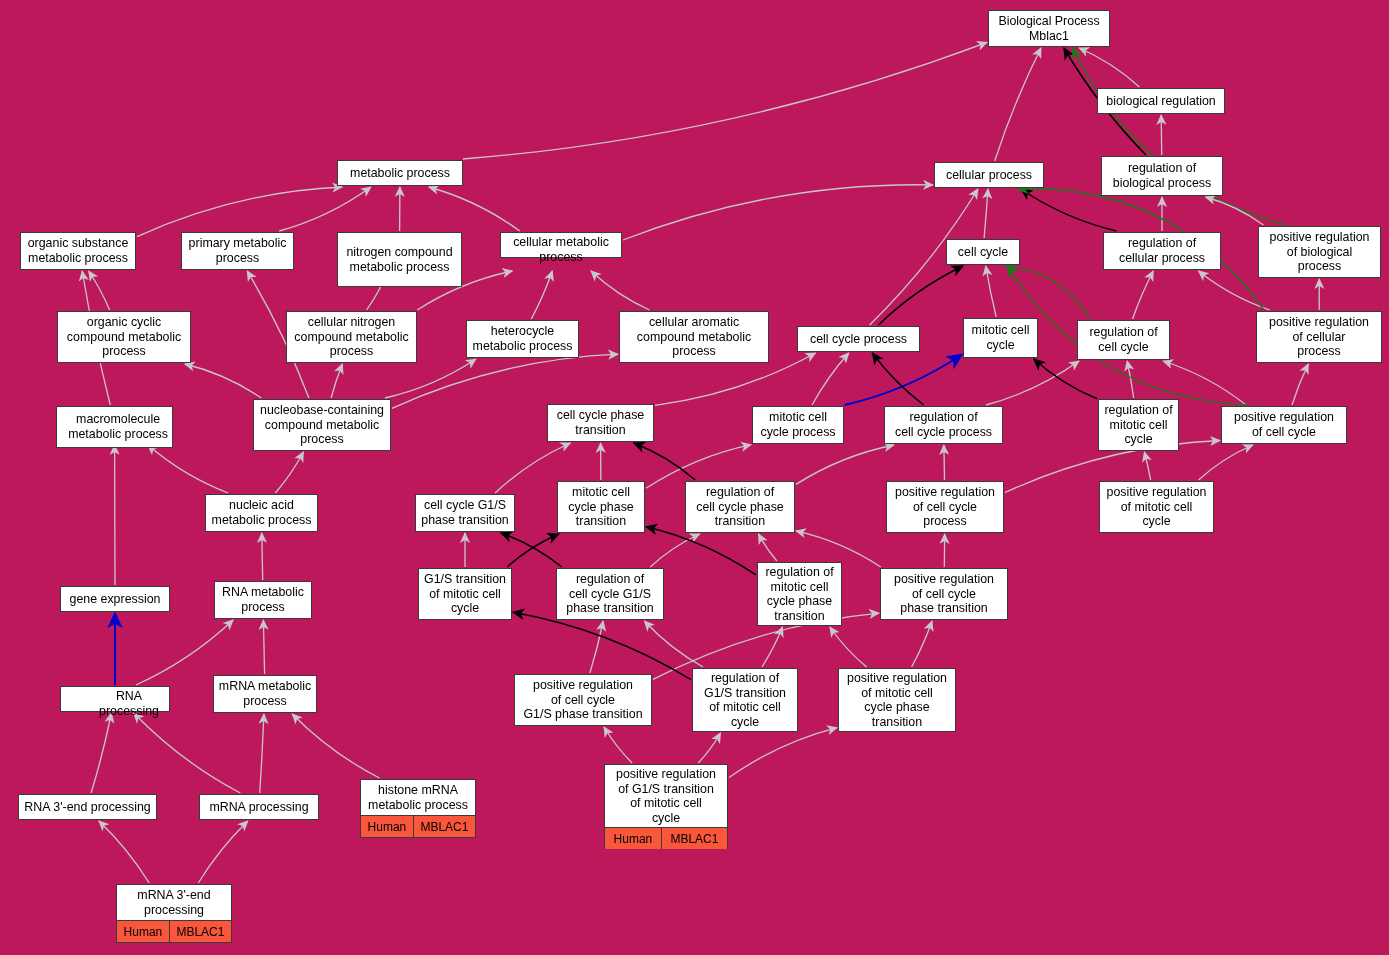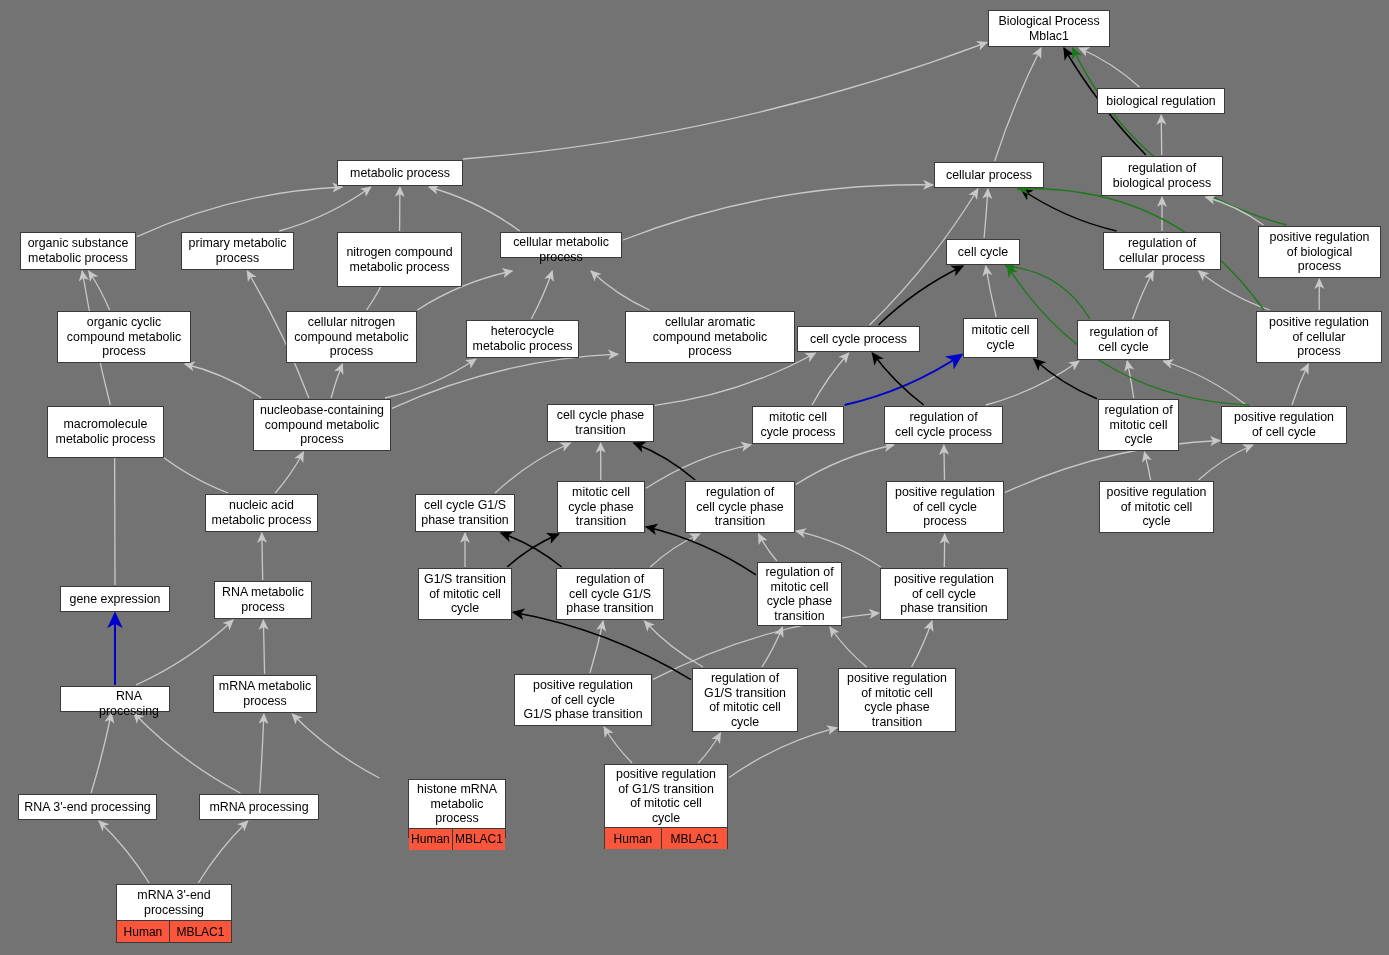--- a/index.html
+++ b/index.html
@@ -1,19 +1,19 @@
 <!DOCTYPE html>
 <html><head>
 <meta charset="utf-8">
 <style>
   html,body{margin:0;padding:0;background:#ffffff;}
   #canvas{
     position:relative;
     width:1389px;height:955px;
-    background:#737373;
+    background:#be185d;
     font-family:"Liberation Sans", sans-serif;
     overflow:hidden;
   }
   #edges{position:absolute;left:0;top:0;width:1389px;height:955px;}
   .node{
     position:absolute;
     box-sizing:border-box;
     border:1.6px solid #3a3a3a;
     background:#ffffff;
     display:flex;
@@ -204,42 +204,42 @@
       </div>
       <div class="node" style="left: 286px; top: 311px; width: 131px; height: 52px;">
         <div class="label">cellular nitrogen
 compound metabolic
 process</div>
       </div>
       <div class="node" style="left: 466px; top: 320px; width: 113px; height: 38px;">
         <div class="label">heterocycle
 metabolic process</div>
       </div>
-      <div class="node" style="left: 619px; top: 311px; width: 170px; height: 52px; margin-left: 6px;">
+      <div class="node" style="left: 619px; top: 311px; width: 150px; height: 52px;">
         <div class="label">cellular aromatic
 compound metabolic
 process</div>
       </div>
       <div class="node" style="left: 797px; top: 326px; width: 123px; height: 26px;">
         <div class="label">cell cycle process</div>
       </div>
       <div class="node" style="left: 963px; top: 318px; width: 75px; height: 40px;">
         <div class="label">mitotic cell
 cycle</div>
       </div>
       <div class="node" style="left: 1077px; top: 320px; width: 93px; height: 40px;">
         <div class="label">regulation of
 cell cycle</div>
       </div>
       <div class="node" style="left: 1256px; top: 311px; width: 126px; height: 52px;">
         <div class="label">positive regulation
 of cellular
 process</div>
       </div>
-      <div class="node" style="left: 47px; top: 406px; width: 117px; height: 52px;">
+      <div class="node" style="left: 56px; top: 406px; width: 117px; height: 42px; align-items: flex-end;">
         <div class="label">macromolecule
 metabolic process</div>
       </div>
       <div class="node" style="left: 253px; top: 399px; width: 138px; height: 52px;">
         <div class="label">nucleobase-containing
 compound metabolic
 process</div>
       </div>
       <div class="node" style="left: 547px; top: 404px; width: 107px; height: 38px;">
         <div class="label">cell cycle phase
@@ -341,21 +341,21 @@
 of mitotic cell
 cycle phase
 transition</div>
       </div>
       <div class="node" style="left: 18px; top: 794px; width: 139px; height: 26px;">
         <div class="label">RNA 3'-end processing</div>
       </div>
       <div class="node" style="left: 199px; top: 794px; width: 120px; height: 26px;">
         <div class="label">mRNA processing</div>
       </div>
-      <div class="node" style="left: 360px; top: 779px; width: 98px; height: 59px; margin-left: 48px;">
+      <div class="node" style="left: 360px; top: 779px; width: 116px; height: 59px;">
         <div class="label">histone mRNA
 metabolic process</div>
         <div class="gene" style="background: rgb(249, 86, 60);">
           <div class="sp">Human</div>
           <div class="gn">MBLAC1</div>
         </div>
       </div>
       <div class="node" style="left: 604px; top: 764px; width: 124px; height: 85px;">
         <div class="label">positive regulation
 of G1/S transition

